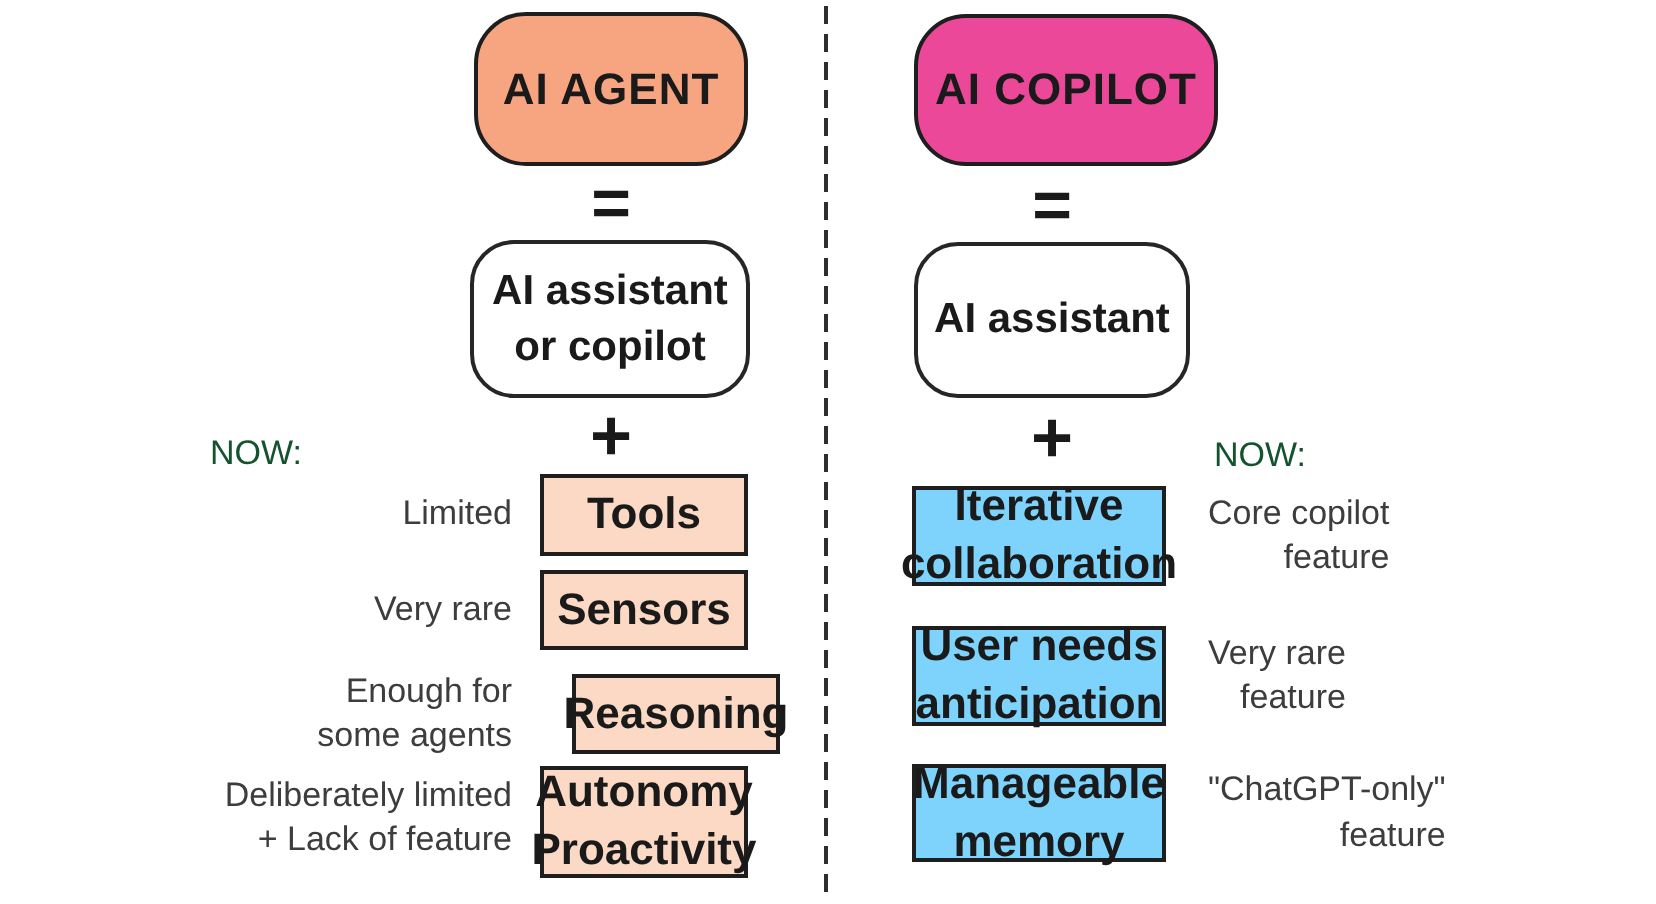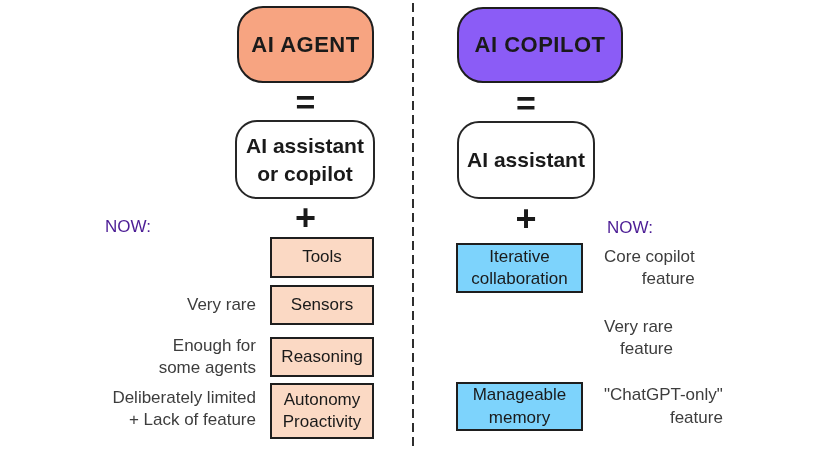--- a/index.html
+++ b/index.html
@@ -14,21 +14,21 @@
   }
   .abs { position: absolute; box-sizing: border-box; }
 
   
   .pill {
     display: flex; align-items: center; justify-content: center;
     border: 2px solid #1e1e1e; border-radius: 26px;
     font-weight: bold; font-size: 22px; letter-spacing: .5px; color: #1a1a1a;
   }
   #agent-pill   { left: 237px; top: 6px;  width: 137px; height: 77px; background: #F7A481; align-items: center; }
-  #copilot-pill { left: 457px; top: 7px;  width: 166px; height: 76px; background: #8b5cf6; }
+  #copilot-pill { left: 457px; top: 7px;  width: 152px; height: 76px; background: #ec4899; }
 
   .equals {
     text-align: center; font-weight: 800; font-size: 34px; line-height: 1;
     color: #1a1a1a;
   }
   #equals-left  { left: 237px; top: 85px; width: 137px; }
   #equals-right { left: 457px; top: 86px; width: 138px; }
 
   
   .wbox {
@@ -40,37 +40,37 @@
   #base-left  { left: 235px; top: 120px; width: 140px; height: 79px; }
   #base-right { left: 457px; top: 121px; width: 138px; height: 78px; }
 
   .plus {
     text-align: center; font-weight: 800; font-size: 36px; line-height: 1;
     color: #1a1a1a;
   }
   #plus-left  { left: 237px; top: 200px; width: 137px; }
   #plus-right { left: 457px; top: 201px; width: 138px; }
 
-  .now { font-size: 17px; color: #4c1d95; }
+  .now { font-size: 17px; color: #14532d; }
   #now-left  { left: 105px; top: 217px; }
   #now-right { left: 607px; top: 218px; }
 
   
   .fbox {
     display: flex; align-items: center; justify-content: center;
     border: 2px solid #1e1e1e;
-    font-weight: normal; font-size: 17px; line-height: 1.3; text-align: center;
+    font-weight: bold; font-size: 22px; line-height: 1.3; text-align: center;
     white-space: pre-line; color: #1a1a1a;
   }
   .fbox.l { left: 270px; width: 104px; background: #FBD9C4; }
   .fbox.r { left: 456px; width: 127px; background: #7dd3fc; }
 
   #lbox-0 { top: 237px; height: 41px; }
   #lbox-1 { top: 285px; height: 40px; }
-  #lbox-2 { top: 337px; height: 40px; }
+  #lbox-2 { top: 337px; height: 40px; margin-left: 16px; }
   #lbox-3 { top: 383px; height: 56px; }
 
   #rbox-0 { top: 243px; height: 50px; }
   #rbox-1 { top: 313px; height: 50px; }
   #rbox-2 { top: 382px; height: 49px; }
 
   
   .note {
     display: flex; align-items: center;
     font-size: 17px; line-height: 1.32; color: #3d3d3d;
@@ -105,20 +105,21 @@
     <span>AI AGENT</span>
   </div>
   <div id="equals-left" class="abs equals">=</div>
   <div id="base-left" class="abs wbox">
     <span>AI assistant
 or copilot</span>
   </div>
   <div id="plus-left" class="abs plus">+</div>
   <div id="now-left" class="abs now">NOW:</div>
 
+  <div id="lnote-0" class="abs note l">Limited</div>
   <div id="lbox-0" class="abs fbox l">
     <span>Tools</span>
   </div>
 
   <div id="lnote-1" class="abs note l">Very rare</div>
   <div id="lnote-2" class="abs note l">Enough for
 some agents</div>
 
   <div id="lbox-1" class="abs fbox l">
     <span>Sensors</span>
@@ -144,20 +145,24 @@
   <div id="plus-right" class="abs plus">+</div>
   <div id="now-right" class="abs now">NOW:</div>
 
   <div id="rbox-0" class="abs fbox r">
     <span>Iterative
 collaboration</span>
   </div>
   <div id="rnote-0" class="abs note r">Core copilot
 feature</div>
 
+  <div id="rbox-1" class="abs fbox r">
+    <span>User needs
+anticipation</span>
+  </div>
   <div id="rnote-1" class="abs note r">Very rare
 feature</div>
 
   <div id="rbox-2" class="abs fbox r">
     <span>Manageable
 memory</span>
   </div>
   <div id="rnote-2" class="abs note r">"ChatGPT-only"
 feature</div>
 

